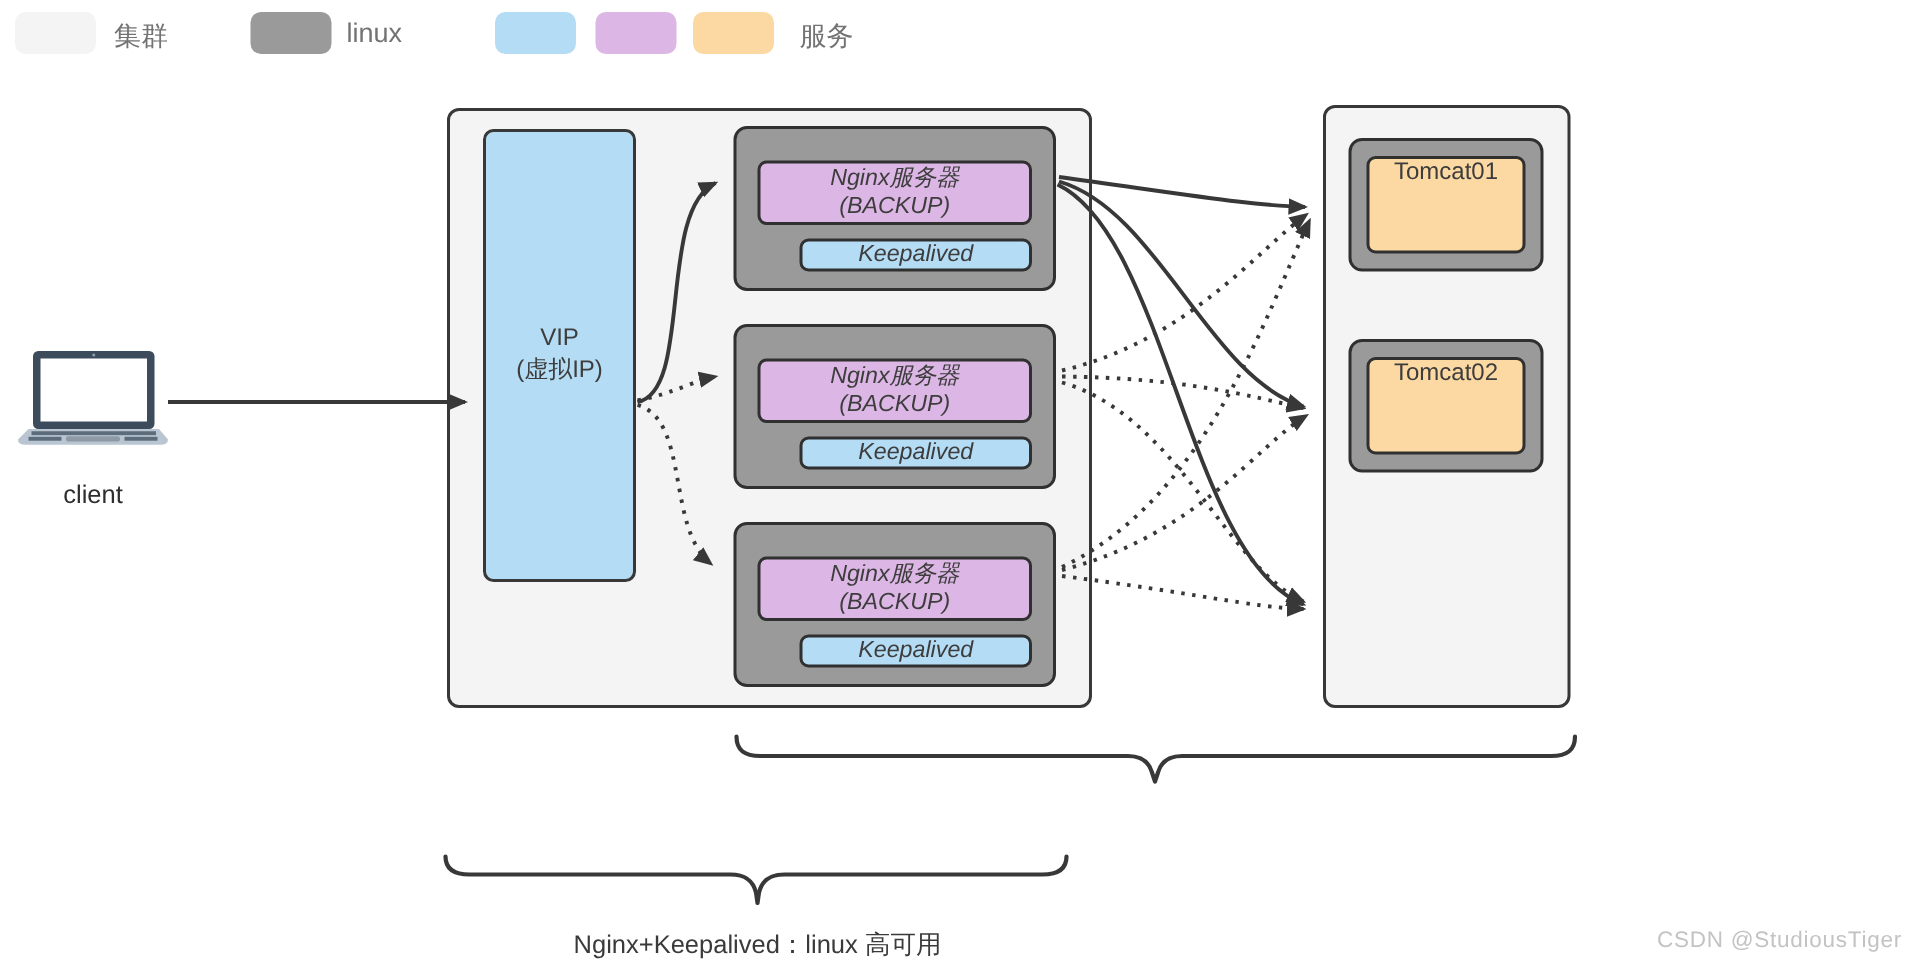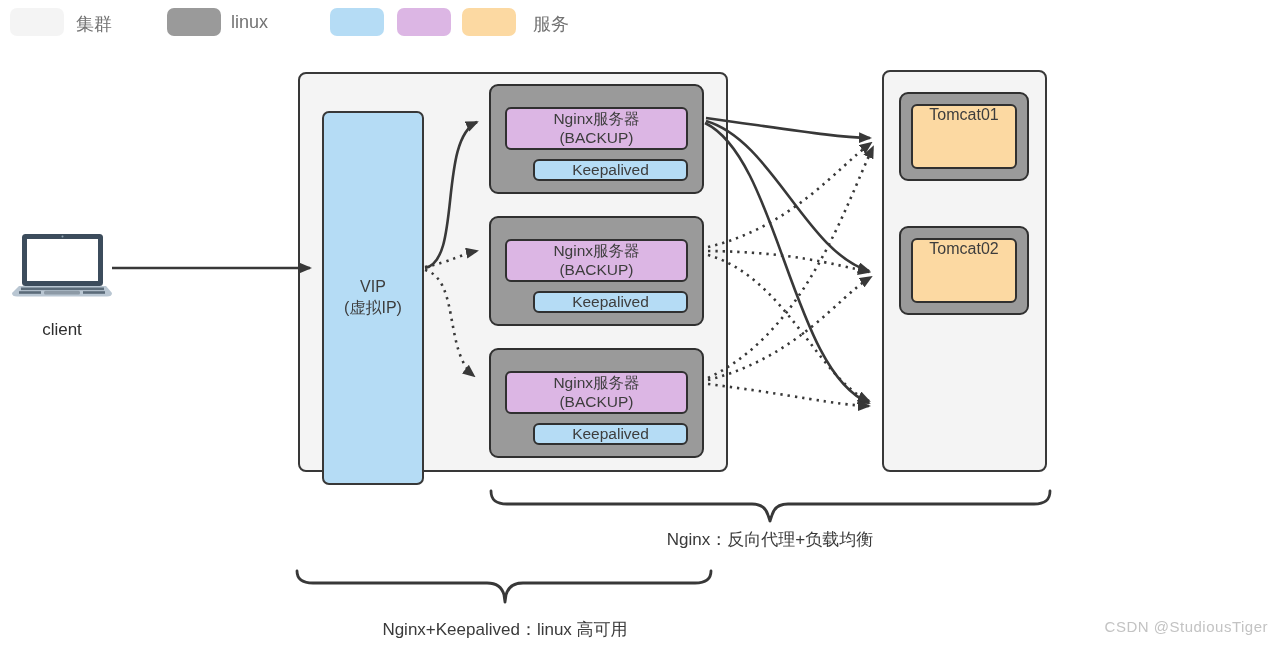--- a/index.html
+++ b/index.html
@@ -17,29 +17,29 @@
   .swatch.blue{background:var(--service-blue,#b5d9f5);}
   .swatch.purple{background:var(--service-purple,#dcb6e4);}
   .swatch.orange{background:var(--service-orange,#fcd9a2);}
   .legend-label{position:absolute;top:12px;font-size:18px;color:#737373;white-space:nowrap;}
   
   .cluster-box{
     position:absolute;background:var(--cluster-bg,#f4f4f4);
     border:2.5px solid var(--border-dark,#383838);border-radius:8px;box-sizing:border-box;
   }
   .vip-box{
-    position:absolute;left:322px;top:86px;width:102px;height:374px;box-sizing:border-box;
+    position:absolute;left:322px;top:86px;width:102px;height:302px;box-sizing:border-box;
     background:var(--service-blue,#b5dcf5);border:2.5px solid var(--border-dark,#383838);
     border-radius:7px;display:flex;flex-direction:column;align-items:center;justify-content:center;
-    font-size:16px;line-height:1.3;text-align:center;margin-top:25px;
+    font-size:16px;line-height:1.3;text-align:center;
   }
   .nginx-group{
     position:absolute;left:489px;width:215px;height:110px;box-sizing:border-box;
     background:var(--linux-gray,#9a9a9a);border:2.5px solid #303030;border-radius:9px;
-    padding:21px 14px;display:flex;flex-direction:column;gap:9px;
+    padding:21px 14px;display:flex;flex-direction:column;gap:9px;font-style:italic;
   }
   .nginx-server-box{
     box-sizing:border-box;height:47px;background:var(--service-purple,#dcb6e4);
     border:2px solid #303030;border-radius:6px;
     display:flex;flex-direction:column;align-items:center;justify-content:center;
     font-size:15.5px;line-height:1.25;text-align:center;
   }
   .keepalived-box{
     box-sizing:border-box;height:33px;background:var(--service-blue,#b5dcf5);
     border:2px solid #303030;border-radius:6px;
@@ -165,17 +165,16 @@
     </g>
 
     <g fill="none" stroke="#383838" stroke-width="2.8" stroke-linecap="round" stroke-linejoin="round">
       <path d="M 491 491 C 491 500 496 504 507 504 L 752 504 C 761 504 766 508 768 515 L 770 521
                M 1050 491 C 1050 500 1045 504 1034 504 L 788 504 C 779 504 774 508 772 515 L 770 521"></path>
       <path d="M 297 571 C 297 579 302 583 313 583 L 487 583 C 497 583 502 587 504 595 L 505 602
                M 711 571 C 711 579 706 583 695 583 L 523 583 C 513 583 508 587 506 595 L 505 602"></path>
     </g>
   </svg>
 
-  <div class="brace-label" id="brace1-label">Nginx：反向代理+负载均衡</div>
   <div class="brace-label" id="brace2-label">Nginx+Keepalived：linux 高可用</div>
 
   <div class="watermark">CSDN @StudiousTiger</div>
 </div>
 
 </body></html>

